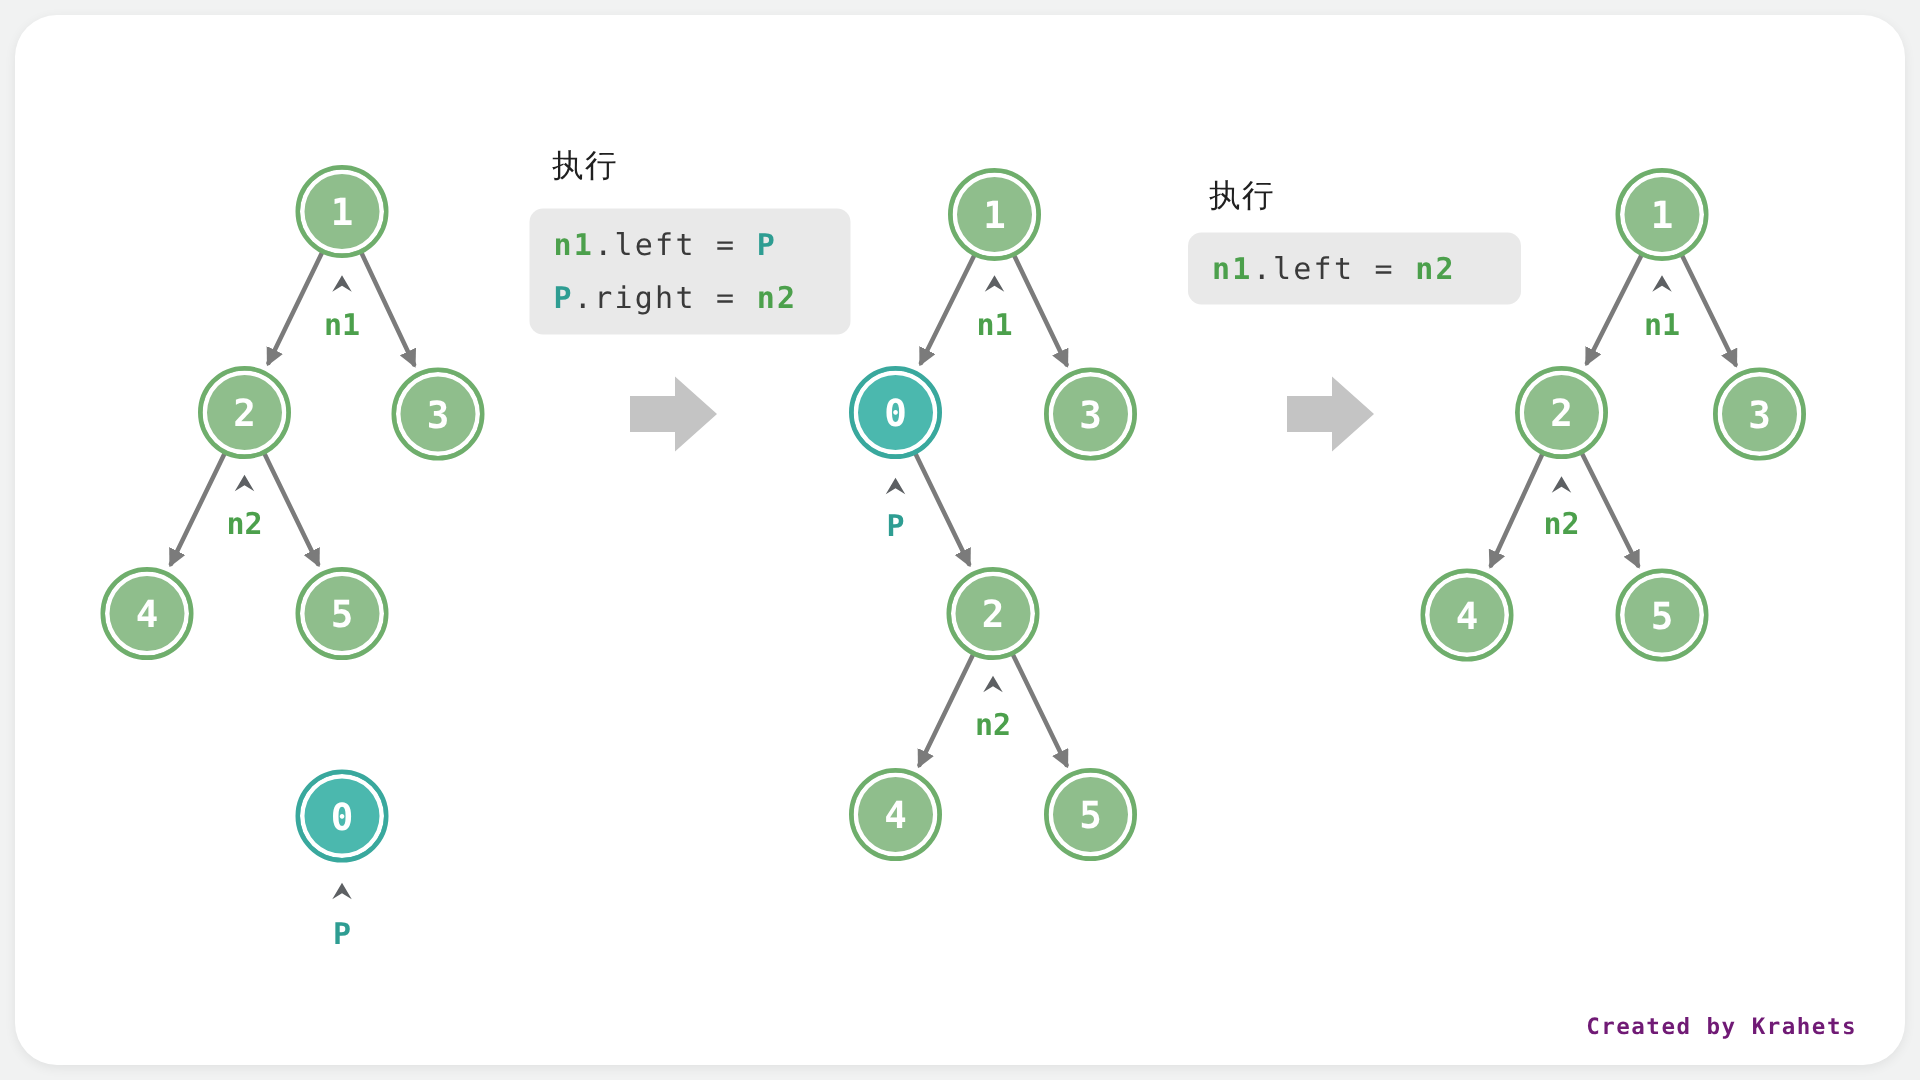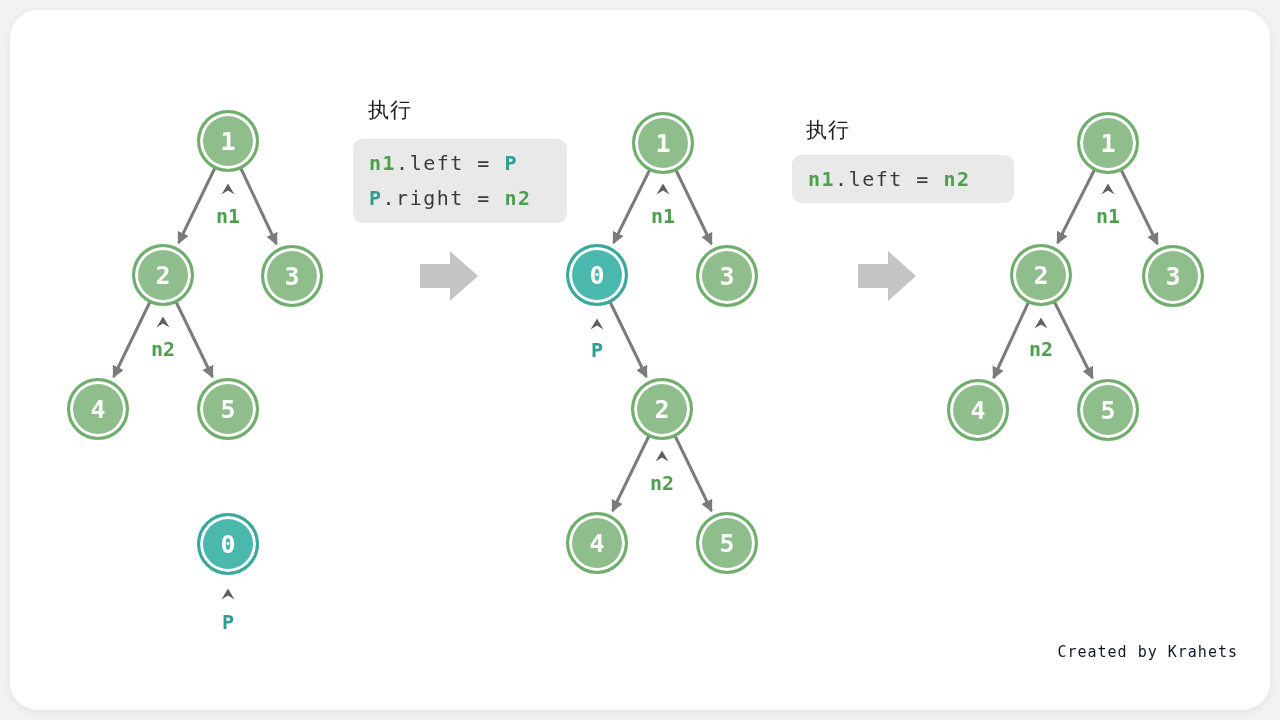--- a/index.html
+++ b/index.html
@@ -47,23 +47,23 @@
   .code-box{
     position:absolute;background:var(--code-box-bg);border-radius:9px;z-index:2;
     font-family:"DejaVu Sans Mono","Liberation Mono",monospace;
     font-size:20px;letter-spacing:1.5px;color:var(--code-text);
     padding:7px 16px 0 16px;line-height:35px;white-space:pre;
   }
   .tok-green{color:var(--label-green);font-weight:bold;}
   .tok-teal{color:var(--label-teal);font-weight:bold;}
   .tok-plain{color:var(--code-text);}
   .watermark{
-    position:absolute;right:42px;top:643px;z-index:2;
+    position:absolute;right:42px;top:675px;z-index:2;
     font-family:"DejaVu Sans Mono","Liberation Mono",monospace;
-    font-size:15px;color:#0f172a;letter-spacing:1px;
+    font-size:15px;color:#701a75;letter-spacing:1px;font-weight:bold;
   }
 </style>
 </head>
 <body>
 
 <div class="card"></div>
 
 <svg class="layer" width="1280" height="720">
   <defs>
     <marker id="arrow" viewBox="0 0 10 10" refX="8" refY="5" markerWidth="4" markerHeight="4" orient="auto-start-reverse">

